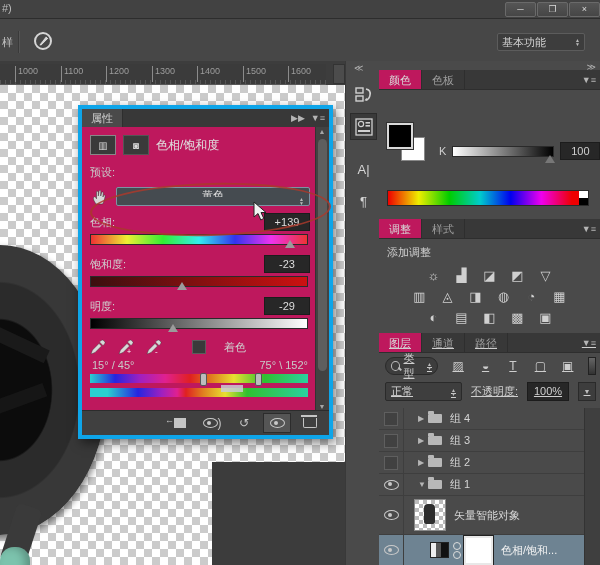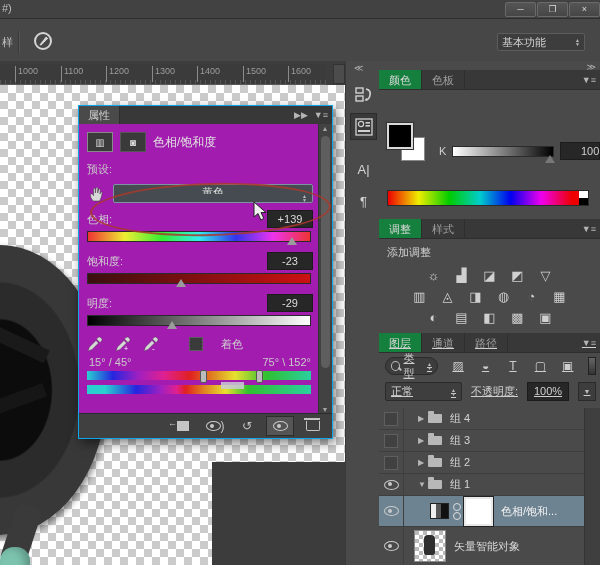--- a/index.html
+++ b/index.html
@@ -51,22 +51,22 @@
   
   #hp-ring{left:-108px;top:160px;width:215px;height:290px;border-radius:50%;
       background:radial-gradient(ellipse at 50% 50%, #0c0c0c 0 34%, #2b2b2b 35% 52%, #383838 53% 78%, #303030 79%);
       box-shadow:2px 3px 6px rgba(0,0,0,.45);}
   #hp-spoke1{left:-20px;top:250px;width:70px;height:14px;background:#1a1a1a;transform:rotate(25deg);}
   #hp-spoke2{left:-25px;top:310px;width:72px;height:14px;background:#161616;transform:rotate(-20deg);}
   #hp-stem{left:8px;top:420px;width:26px;height:60px;background:#3a3a3a;transform:rotate(18deg);border-radius:6px;}
   #hp-strap{left:0px;top:462px;width:30px;height:120px;background:#7cc3ad;border-radius:14px 14px 0 0;
       box-shadow:inset -5px 0 8px rgba(0,0,0,.25);}
   
-  #props-panel{left:78px;top:105px;width:255px;height:334px;background:#a21caf;
-      border:1px solid #0ea5e9;box-shadow:3px 4px 10px rgba(0,0,0,.5);box-sizing:border-box;}
+  #props-panel{left:78px;top:105px;width:255px;height:334px;background:#be185d;
+      border:4px solid #0ea5e9;box-shadow:3px 4px 10px rgba(0,0,0,.5);box-sizing:border-box;}
   #pp-tabs{height:18px;background:#383838;display:flex;align-items:stretch;}
   #pp-tab{background:#4a4a4a;padding:2px 9px 0;color:#d5d5d5;border-right:1px solid #2e2e2e;}
   .panel-menu{margin-left:auto;display:flex;align-items:center;gap:6px;padding-right:4px;color:#b5b5b5;font-size:9px;}
   #pp-body{position:absolute;left:0;top:18px;right:13px;bottom:24px;padding:6px 6px 0 8px;}
   #pp-scroll{position:absolute;right:0;top:18px;width:13px;bottom:24px;background:#424242;border-left:1px solid #333;}
   #pp-scroll .arr{position:absolute;left:0;width:12px;text-align:center;font-size:7px;color:#a5a5a5;}
   #pp-thumb{position:absolute;left:2px;top:12px;width:9px;height:232px;background:#5e5e5e;border-radius:5px;}
   #pp-header{display:flex;align-items:center;gap:7px;margin:2px 0 10px;}
   .pp-hicon{width:24px;height:18px;background:#3a3a3a;border:1px solid #888;display:flex;
       align-items:center;justify-content:center;font-size:10px;color:#ddd;}
@@ -116,33 +116,33 @@
   #dock{left:345px;top:61px;width:33px;height:504px;background:#4a4a4a;border-left:1px solid #393939;
       border-right:1px solid #393939;}
   #dock-collapse{left:8px;top:2px;color:#b0b0b0;font-size:9px;}
   .dock-icon{left:4px;width:25px;height:25px;display:flex;align-items:center;justify-content:center;
       color:#d5d5d5;font-size:13px;border:1px solid transparent;}
   .dock-icon.active{background:#3a3a3a;border:1px solid #2c2c2c;}
   
   #rightcol{left:379px;top:61px;width:221px;height:504px;background:#4a4a4a;}
   .rp-tabs{height:19px;background:#383838;display:flex;align-items:stretch;border-bottom:1px solid #2e2e2e;}
   .rp-tab{padding:3px 10px 0;color:#9f9f9f;border-right:1px solid #2e2e2e;}
-  .rp-tab.active{background:#15803d;color:#d8d8d8;}
+  .rp-tab.active{background:#be185d;color:#d8d8d8;}
   #rc-expand{position:absolute;right:3px;top:-8px;color:#b0b0b0;font-size:9px;}
   
   #color-panel{position:relative;padding-top:9px;}
   #swatch-area{position:absolute;left:8px;top:33px;width:44px;height:44px;}
   #bg-swatch{position:absolute;left:14px;top:14px;width:22px;height:22px;background:#fff;border:1px solid #888;}
   #fg-swatch{position:absolute;left:0;top:0;width:22px;height:22px;background:#000;
       border:2px solid #d9d9d9;outline:1px solid #333;}
   #k-row{position:absolute;left:60px;top:52px;display:flex;align-items:center;gap:6px;}
   #k-bar{position:relative;width:100px;height:9px;background:linear-gradient(90deg,#fff,#000);border:1px solid #2a2a2a;}
   #k-handle{position:absolute;right:-2px;top:8px;width:0;height:0;border-left:5px solid transparent;
       border-right:5px solid transparent;border-bottom:8px solid #777;}
-  #k-val{width:38px;height:16px;background:#272727;border:1px solid #1c1c1c;text-align:right;line-height:16px;}
+  #k-val{width:38px;height:16px;background:#272727;border:1px solid #1c1c1c;text-align:center;line-height:16px;}
   #spectrum{position:absolute;left:8px;top:100px;width:200px;height:14px;border:1px solid #2a2a2a;
       background:linear-gradient(90deg,#e00,#ee0,#0c0,#0cc,#00e,#e0e,#e00 92%,#e00);}
   #spectrum .wb{position:absolute;right:0;top:0;width:9px;height:7px;background:#fff;}
   #spectrum .bb{position:absolute;right:0;bottom:0;width:9px;height:7px;background:#000;}
   
   #adj-panel{margin-top:9px;}
   #adj-add{padding:6px 16px 2px 8px;color:#cfcfcf;}
   .adj-row{display:flex;justify-content:center;gap:9px;margin:6px 0;}
   .adj-icon{width:19px;height:15px;display:flex;align-items:center;justify-content:center;
       color:#d0d0d0;font-size:13px;}
@@ -528,37 +528,37 @@
           <span class="name">组 2</span>
         </div>
         <div class="lrow">
           <span class="eyecell">
               <span class="eye"></span>
             </span>
           <span class="tw" style="margin-left:14px">▼</span>
           <span class="folder"></span>
           <span class="name">组 1</span>
         </div>
+        <div class="lrow tall">
+          <span class="eyecell">
+              <span class="eye"></span>
+            </span>
+          <span class="so-thumb"></span>
+          <span class="name">矢量智能对象</span>
+        </div>
         <div class="lrow selected">
           <span class="eyecell">
               <span class="eye"></span>
             </span>
           <span class="adj-thumb"></span>
           <span class="linkicon">
               <i></i>
               <i></i>
             </span>
           <span class="mask-thumb"></span>
           <span class="name">色相/饱和...</span>
         </div>
-        <div class="lrow tall">
-          <span class="eyecell">
-              <span class="eye"></span>
-            </span>
-          <span class="so-thumb"></span>
-          <span class="name">矢量智能对象</span>
-        </div>
       </div>
       <div id="layers-right-strip"></div>
     </div>
   </div>
 
 </div>
 
 </body></html>

